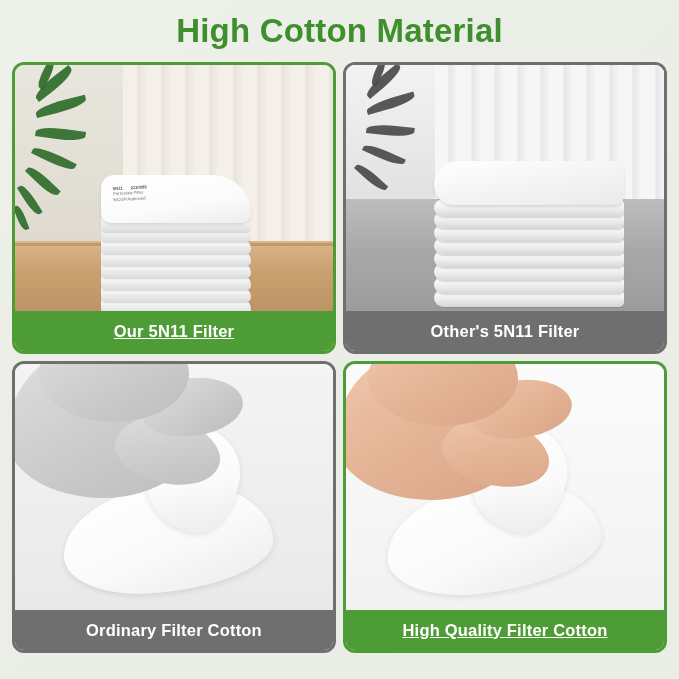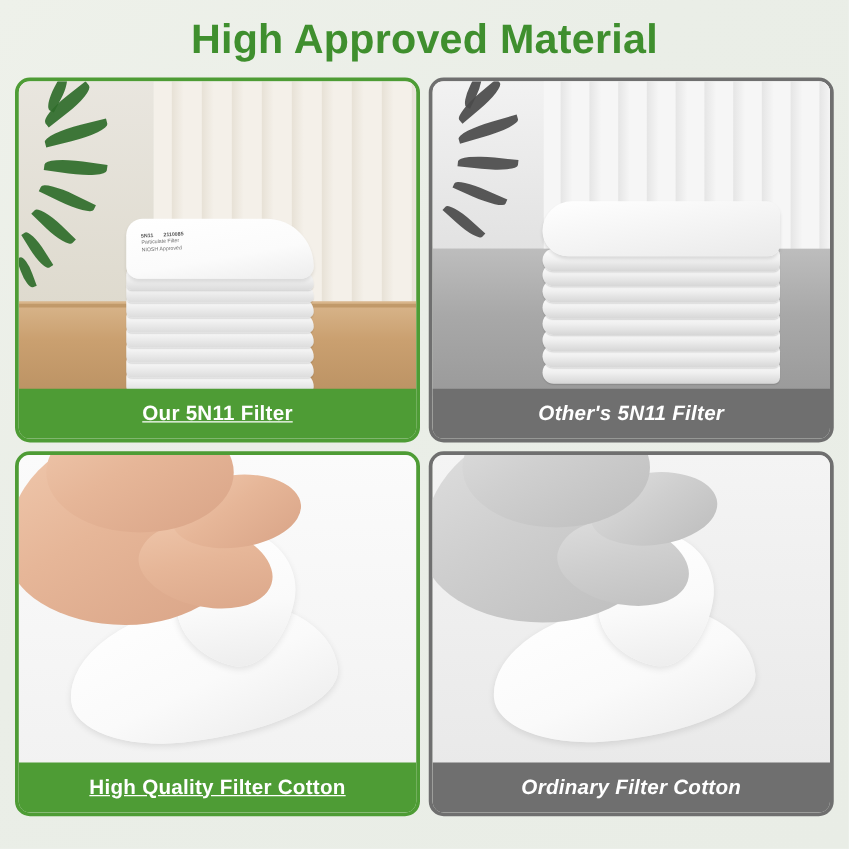--- a/index.html
+++ b/index.html
@@ -33,21 +33,21 @@
     grid-template-rows:292px 292px;
     gap:7px 7px;
   }
   .card{
     position:relative;
     border-radius:12px;
     overflow:hidden;
     box-sizing:border-box;
   }
   .card.good{border:3px solid #4e9c35;}
-  .card.bad{border:3px solid #6f6f6f;font-style:italic;}
+  .card.bad{border:3px solid #6f6f6f;}
   .photo{
     position:absolute;
     top:0;left:0;right:0;
     height:252px;
     overflow:hidden;
   }
   .caption{
     position:absolute;
     left:0;right:0;bottom:0;
     height:40px;
@@ -167,21 +167,21 @@
     position:absolute;
     background:linear-gradient(150deg,#e0e0e0 0%,#cfcfcf 45%,#bdbdbd 100%);
     border-radius:50%;
   }
 </style>
 </head>
 <body>
 
 <div class="page">
 
-  <div class="title">High Approved Material</div>
+  <div class="title">High Cotton Material</div>
 
   <div class="grid">
 
     <div class="card good">
       <div class="photo">
         <div class="scene1">
           <div class="wall"></div>
           <div class="curtain"></div>
           <div class="desk"></div>
           <div class="deskedge"></div>
@@ -244,44 +244,44 @@
             <div class="disc2" style="top:63px;"></div>
             <div class="disc2" style="top:50px;"></div>
             <div class="disc2" style="top:38px;"></div>
             <div class="toplid2"></div>
           </div>
         </div>
       </div>
       <div class="caption bad">Other's 5N11 Filter</div>
     </div>
 
-    <div class="card good">
-      <div class="photo">
-        <div class="scene3">
-
-          <div class="cotton" style="left:40px;top:118px;width:215px;height:110px;border-radius:56% 44% 60% 40%/62% 58% 42% 38%;transform:rotate(-6deg);"></div>
-          <div class="cotton" style="left:128px;top:60px;width:92px;height:108px;border-radius:46% 54% 40% 60%/58% 44% 56% 42%;transform:rotate(12deg);"></div>
-
-          <div class="hand" style="left:-10px;top:-14px;width:190px;height:150px;border-radius:46% 54% 50% 50%/60% 56% 44% 40%;"></div>
-          <div class="hand" style="left:96px;top:56px;width:108px;height:66px;border-radius:52% 48% 58% 42%/60% 46% 54% 40%;transform:rotate(18deg);"></div>
-          <div class="hand" style="left:122px;top:16px;width:104px;height:58px;border-radius:50% 50% 52% 48%/56% 50% 50% 44%;transform:rotate(-6deg);"></div>
-          <div class="hand" style="left:22px;top:-34px;width:150px;height:96px;border-radius:50%;"></div>
-        </div>
-      </div>
-      <div class="caption good">High Quality Filter Cotton</div>
-    </div>
-
     <div class="card bad">
       <div class="photo">
         <div class="scene4">
           <div class="cotton" style="left:48px;top:120px;width:210px;height:108px;border-radius:56% 44% 60% 40%/62% 58% 42% 38%;transform:rotate(-4deg);"></div>
           <div class="cotton" style="left:134px;top:62px;width:90px;height:106px;border-radius:46% 54% 40% 60%/58% 44% 56% 42%;transform:rotate(10deg);"></div>
           <div class="hand4" style="left:-8px;top:-18px;width:192px;height:152px;border-radius:46% 54% 50% 50%/60% 56% 44% 40%;"></div>
           <div class="hand4" style="left:100px;top:54px;width:106px;height:66px;border-radius:52% 48% 58% 42%/60% 46% 54% 40%;transform:rotate(18deg);"></div>
           <div class="hand4" style="left:126px;top:14px;width:102px;height:58px;border-radius:50% 50% 52% 48%/56% 50% 50% 44%;transform:rotate(-6deg);"></div>
           <div class="hand4" style="left:24px;top:-38px;width:150px;height:96px;border-radius:50%;"></div>
         </div>
       </div>
       <div class="caption bad">Ordinary Filter Cotton</div>
     </div>
 
+    <div class="card good">
+      <div class="photo">
+        <div class="scene3">
+
+          <div class="cotton" style="left:40px;top:118px;width:215px;height:110px;border-radius:56% 44% 60% 40%/62% 58% 42% 38%;transform:rotate(-6deg);"></div>
+          <div class="cotton" style="left:128px;top:60px;width:92px;height:108px;border-radius:46% 54% 40% 60%/58% 44% 56% 42%;transform:rotate(12deg);"></div>
+
+          <div class="hand" style="left:-10px;top:-14px;width:190px;height:150px;border-radius:46% 54% 50% 50%/60% 56% 44% 40%;"></div>
+          <div class="hand" style="left:96px;top:56px;width:108px;height:66px;border-radius:52% 48% 58% 42%/60% 46% 54% 40%;transform:rotate(18deg);"></div>
+          <div class="hand" style="left:122px;top:16px;width:104px;height:58px;border-radius:50% 50% 52% 48%/56% 50% 50% 44%;transform:rotate(-6deg);"></div>
+          <div class="hand" style="left:22px;top:-34px;width:150px;height:96px;border-radius:50%;"></div>
+        </div>
+      </div>
+      <div class="caption good">High Quality Filter Cotton</div>
+    </div>
+
   </div>
 </div>
 
 </body></html>

